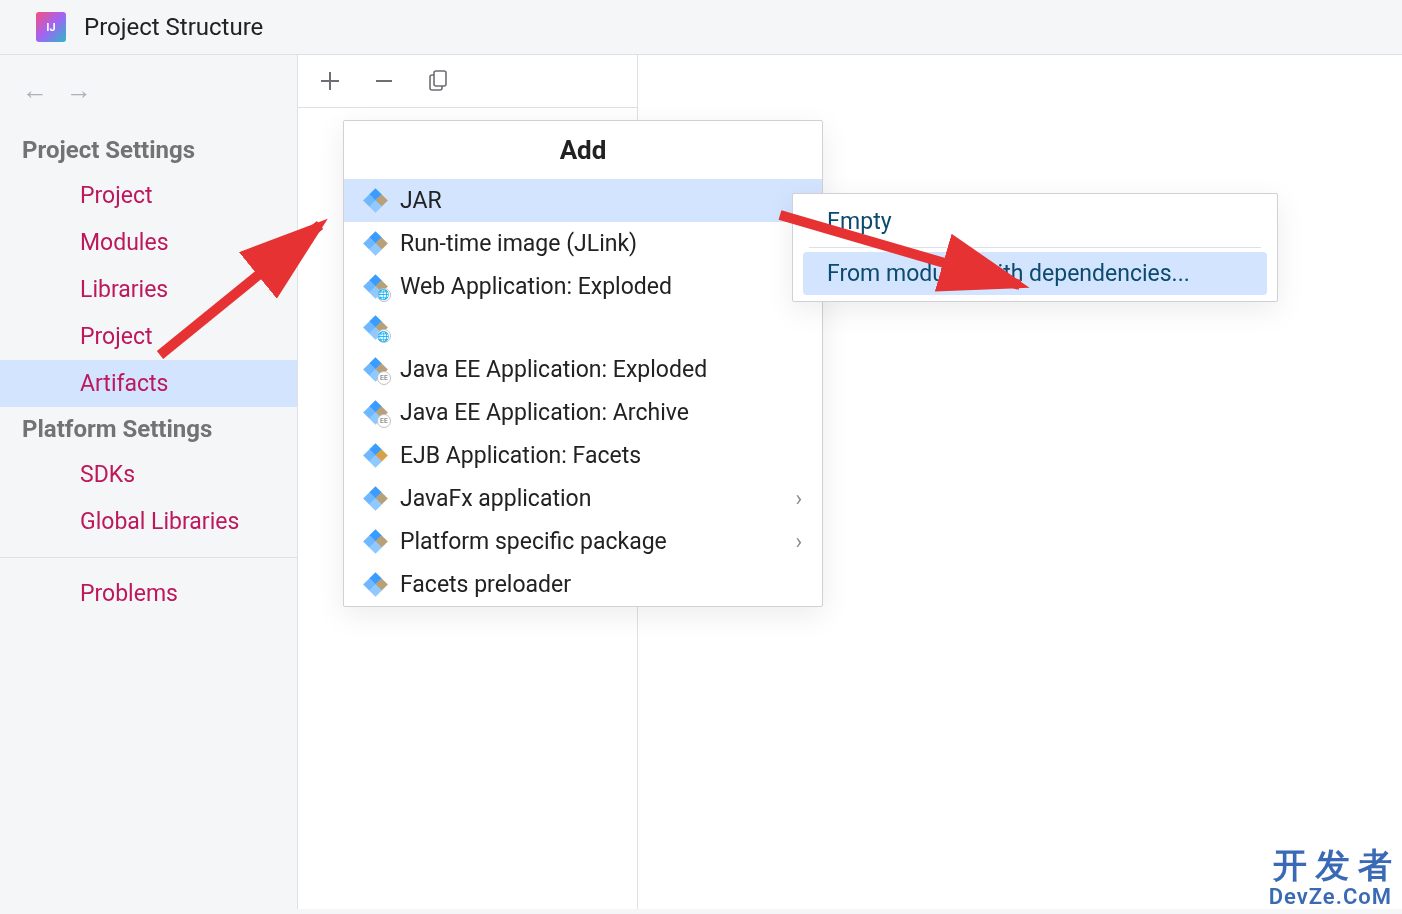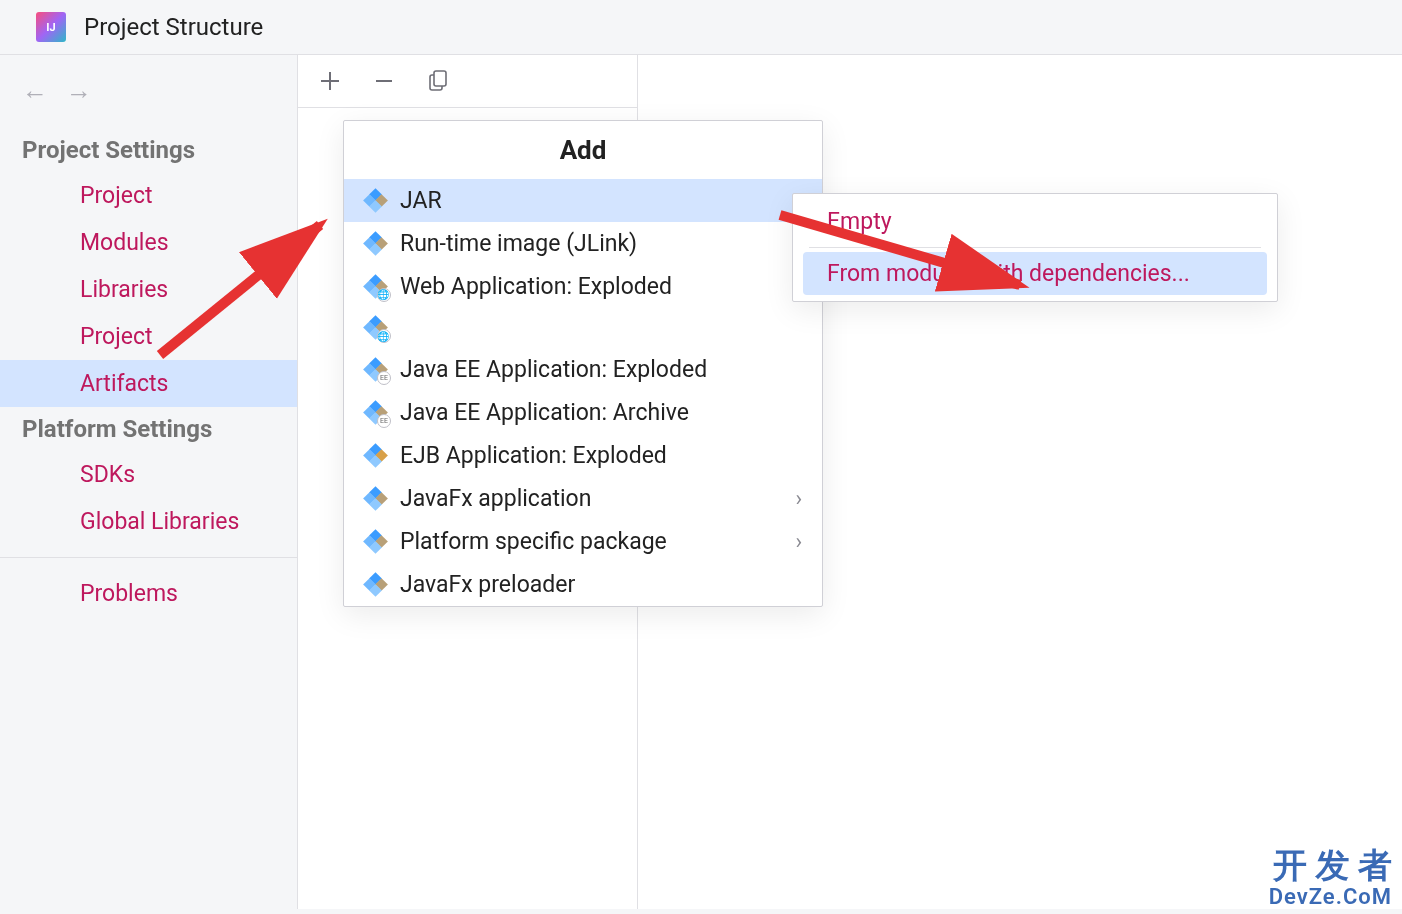--- a/index.html
+++ b/index.html
@@ -197,21 +197,21 @@
       background: #fff;
       border: 1px solid #d0d0d6;
       box-shadow: 0 8px 30px rgba(0,0,0,0.08);
       z-index: 11;
       border-radius: 2px;
       padding: 6px 0;
     }
     .sub-item {
       padding: 8px 24px;
       font-size: 23px;
-      color: #be185d;
+      color: #0c4a6e;
       cursor: pointer;
       margin: 0 10px;
       border-radius: 4px;
     }
     .sub-item.selected {
       background: #d3e4ff;
     }
     .sub-divider {
       height: 1px;
       background: #e0e0e4;
@@ -369,21 +369,21 @@
       </div>
       <div class="menu-row">
         <span class="menu-icon">
           <span class="diamonds">
             <span class="diamond tl"></span>
             <span class="diamond ml"></span>
             <span class="diamond mr" style="background: rgb(216, 160, 72);"></span>
             <span class="diamond bl"></span>
           </span>
         </span>
-        <span>EJB Application: Exploded</span>
+        <span>EJB Application: Facets</span>
       </div>
       <div class="menu-row">
         <span class="menu-icon">
           <span class="diamonds">
             <span class="diamond tl"></span>
             <span class="diamond ml"></span>
             <span class="diamond mr"></span>
             <span class="diamond bl"></span>
           </span>
         </span>
@@ -404,21 +404,21 @@
       </div>
       <div class="menu-row">
         <span class="menu-icon">
           <span class="diamonds">
             <span class="diamond tl"></span>
             <span class="diamond ml"></span>
             <span class="diamond mr"></span>
             <span class="diamond bl"></span>
           </span>
         </span>
-        <span>JavaFx preloader</span>
+        <span>Facets preloader</span>
       </div>
     </div>
 </div>
 
 <div class="popup-sub">
   <div class="sub-item">Empty</div>
   <div class="sub-divider"></div>
   <div class="sub-item selected">From modules with dependencies...</div>
 </div>
 

